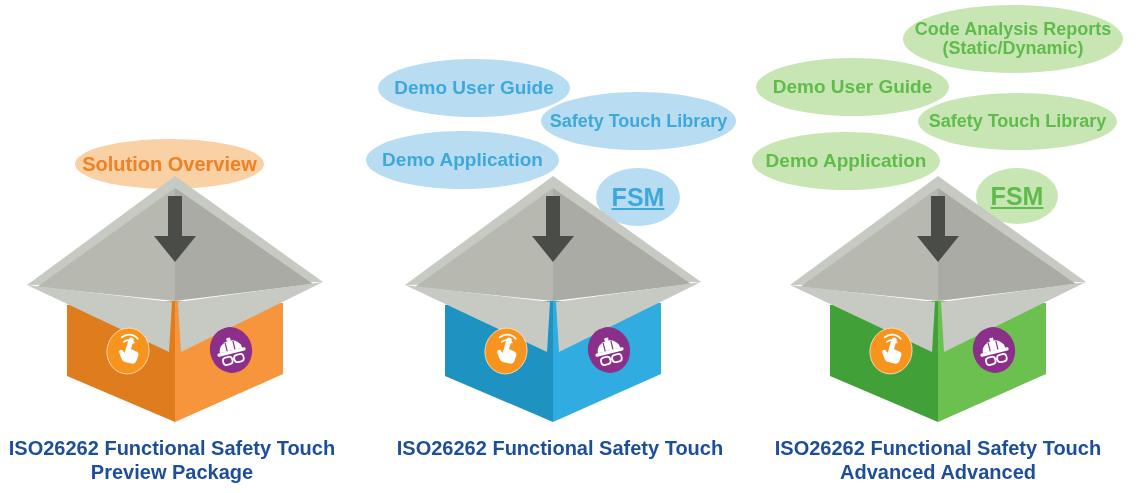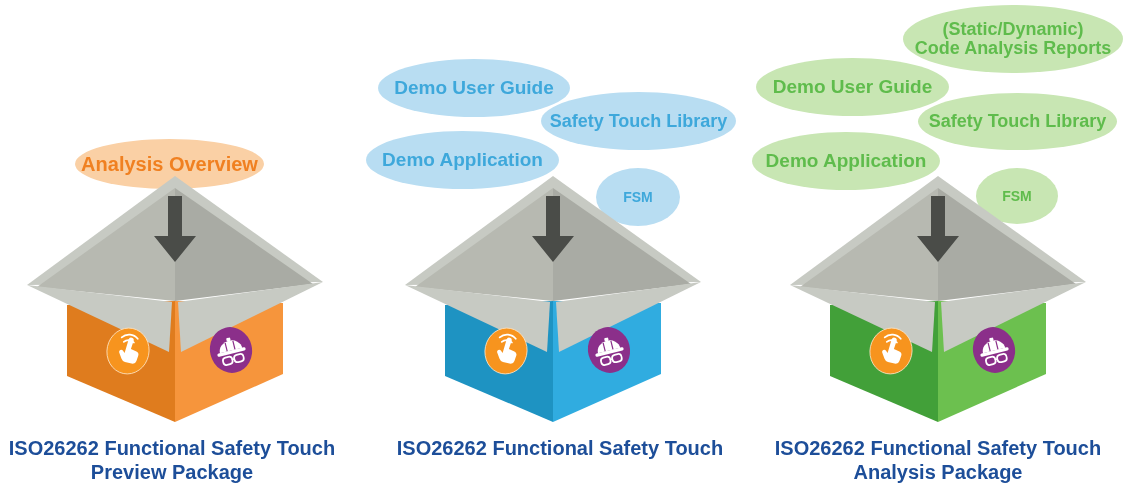--- a/index.html
+++ b/index.html
@@ -9,21 +9,21 @@
   }
   .bubble{
     position:absolute;border-radius:50%;
     display:flex;flex-direction:column;align-items:center;justify-content:center;
     font-weight:bold;text-align:center;line-height:1.05;z-index:1;
   }
   .bubble-orange{background:#FAD0A5;color:#F08021;font-size:20px;}
   .bubble-blue{background:#B8DDF2;color:#3EA8DB;font-size:19px;}
   .bubble-green{background:#C8E6B3;color:#5FBC4C;font-size:19px;}
   .bubble.small-text{font-size:18px;}
-  .bubble.fsm{font-size:14px;}
+  .bubble.fsm{font-size:25px;text-decoration:underline;}
   .boxsvg{position:absolute;z-index:2;}
   .roof,.flap{fill:#C7CAC3;}
   .int-left{fill:#B7B9B1;}
   .int-right{fill:#A9ABA4;}
   .arrow{fill:#4A4C48;}
   .box-orange .face-left{fill:#DF7C1E;}  .box-orange .face-right{fill:#F6953C;}
   .box-blue   .face-left{fill:#1E93C2;}  .box-blue   .face-right{fill:#30ACE0;}
   .box-green  .face-left{fill:#42A039;}  .box-green  .face-right{fill:#6CC04F;}
   .touch-circle{fill:#F7941E;stroke:#FDE3C3;stroke-width:0.8;}
   .helmet-circle{fill:#8B2F8A;}
@@ -33,21 +33,21 @@
     position:absolute;top:436px;width:400px;text-align:center;z-index:3;
     color:#1D4E99;font-weight:bold;font-size:20px;line-height:24px;
   }
 </style>
 </head>
 <body>
 
 <div id="stage">
 
   <div class="bubble bubble-orange" style="left:75px;top:139px;width:189px;height:50px;">
-    <span>Analysis Overview</span>
+    <span>Solution Overview</span>
   </div>
 
   <svg class="boxsvg box-orange" style="left:25px;top:170px;" width="300" height="255" viewBox="0 0 300 255">
     <polygon class="roof" points="150,6 2,115 298,112"></polygon>
     <polygon class="int-left" points="150,18 12,117 150,131"></polygon>
     <polygon class="int-right" points="150,18 288,114 150,131"></polygon>
     <polygon class="face-left" points="42,135 150,131 150,252 42,206"></polygon>
     <polygon class="face-right" points="258,133 150,131 150,252 258,204"></polygon>
     <polygon class="flap" points="2,115 147,132 144,182"></polygon>
     <polygon class="flap" points="298,112 153,132 156,182"></polygon>
@@ -113,22 +113,22 @@
       <rect class="icon-white-stroke" x="1" y="6" width="9.5" height="7.5" rx="3.2"></rect>
       <path class="icon-white-stroke" d="M-1,9.5 L1,9.5"></path>
     </g>
   </svg>
 
   <div class="caption" style="left:360px;">
     <div>ISO26262 Functional Safety Touch</div>
   </div>
 
   <div class="bubble bubble-green small-text" style="left:903px;top:5px;width:220px;height:68px;">
+    <div>Code Analysis Reports</div>
     <div>(Static/Dynamic)</div>
-    <div>Code Analysis Reports</div>
   </div>
   <div class="bubble bubble-green" style="left:756px;top:58px;width:193px;height:58px;">
     <span>Demo User Guide</span>
   </div>
   <div class="bubble bubble-green small-text" style="left:918px;top:93px;width:199px;height:57px;">
     <span>Safety Touch Library</span>
   </div>
   <div class="bubble bubble-green" style="left:752px;top:132px;width:188px;height:58px;">
     <span>Demo Application</span>
   </div>
@@ -158,16 +158,16 @@
       <path d="M-4,-8.3 L-4,0.5 M4,-8.3 L4,0.5" stroke="#8B2F8A" stroke-width="1.2" fill="none"></path>
       <rect class="icon-white-fill" x="-14.5" y="0.5" width="29" height="3.2" rx="1.6"></rect>
       <rect class="icon-white-stroke" x="-10.5" y="6" width="9.5" height="7.5" rx="3.2"></rect>
       <rect class="icon-white-stroke" x="1" y="6" width="9.5" height="7.5" rx="3.2"></rect>
       <path class="icon-white-stroke" d="M-1,9.5 L1,9.5"></path>
     </g>
   </svg>
 
   <div class="caption" style="left:738px;">
     <div>ISO26262 Functional Safety Touch</div>
-    <div>Analysis Package</div>
+    <div>Advanced Advanced</div>
   </div>
 
 </div>
 
 </body></html>

